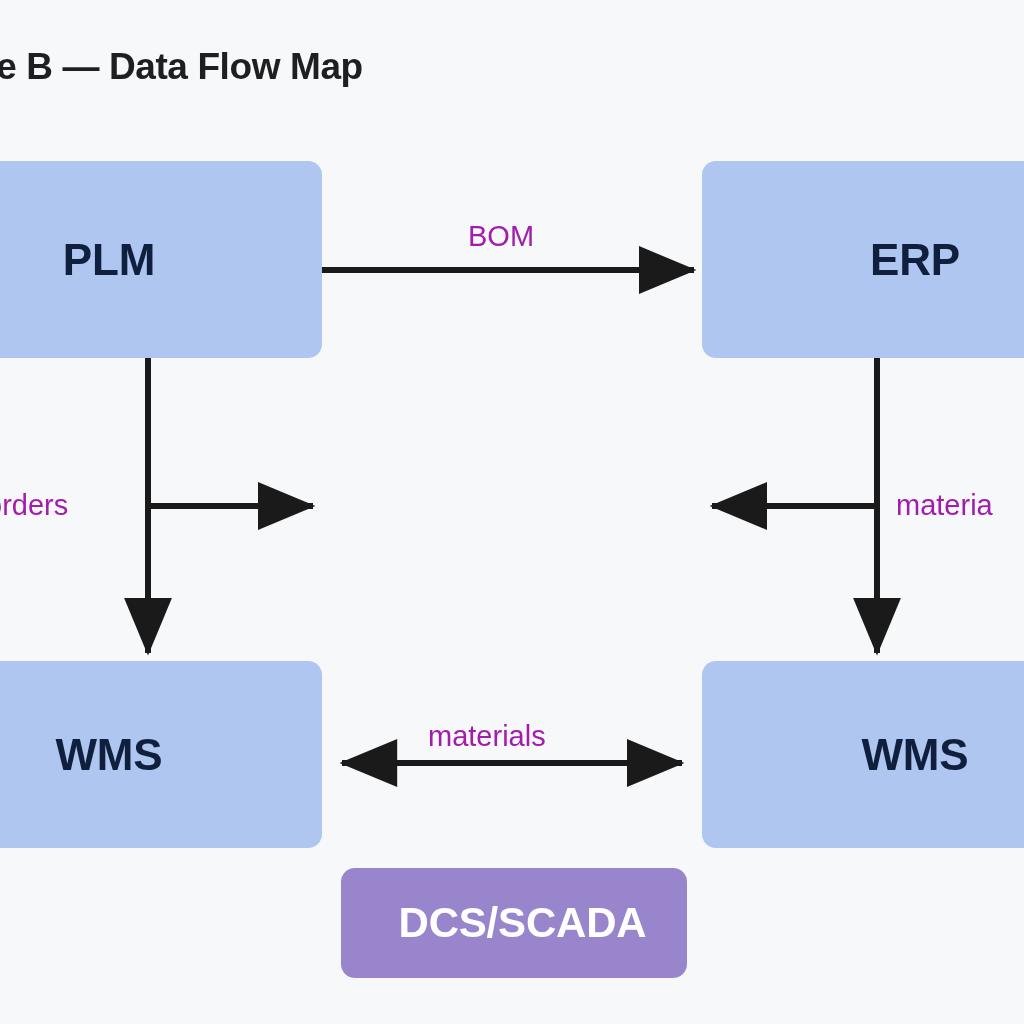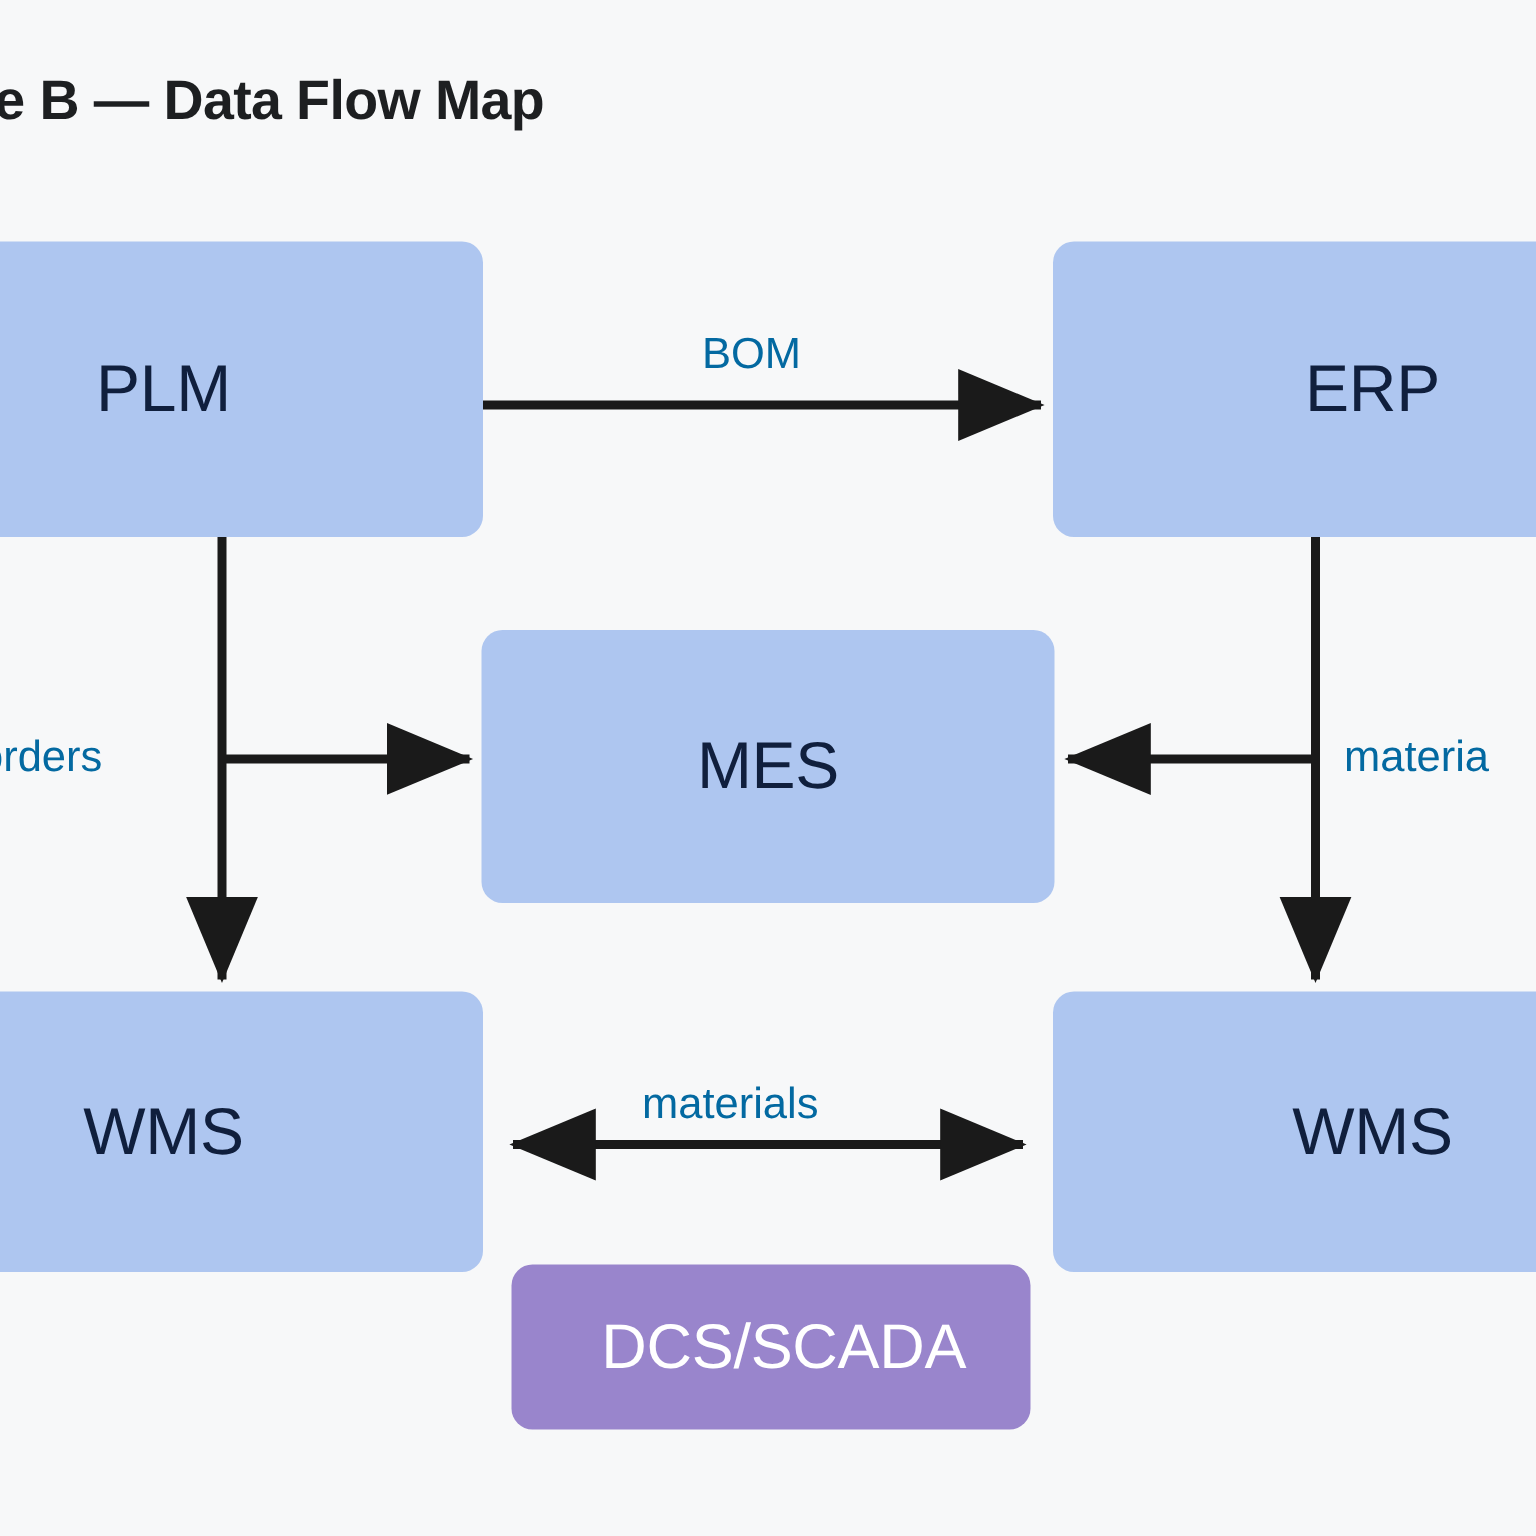--- a/index.html
+++ b/index.html
@@ -46,58 +46,58 @@
   .node.blue {
     background: #aec6f0;
     color: #101f3d;
   }
   .node.purple {
     background: #9985cc;
     color: #ffffff;
   }
   .node .node-title {
     font-size: 44px;
-    font-weight: 400;
+    font-weight: 700;
     letter-spacing: -0.2px;
     text-align: center;
   }
   .node .node-sub {
     font-size: 38px;
     font-weight: 700;
     letter-spacing: -0.2px;
     margin-top: 6px;
   }
   .node.purple .node-title {
     font-size: 42px;
   }
 
   
   #node-plm   { left: -104px; top: 161px; width: 426px; height: 197px; }
   #node-erp   { left: 702px;  top: 161px; width: 426px; height: 197px; }
   #node-mes   { left: 321px;  top: 420px; width: 382px; height: 182px; }
   #node-wms-l { left: -104px; top: 661px; width: 426px; height: 187px; }
   #node-wms-r { left: 702px;  top: 661px; width: 426px; height: 187px; }
-  #node-dcs   { left: 341px;  top: 843px; width: 346px; height: 110px; padding-left: 17px; }
+  #node-dcs   { left: 341px;  top: 868px; width: 346px; height: 110px; padding-left: 17px; }
 
   
   #edges {
     position: absolute;
     left: 0;
     top: 0;
     width: 1024px;
     height: 1024px;
     pointer-events: none;
   }
 
   
   .edge-label {
     position: absolute;
     font-size: 29px;
     font-weight: 400;
-    color: #0369a1;
+    color: #a21caf;
     white-space: nowrap;
   }
   #label-bom       { left: 468px; top: 220px; }
   #label-orders    { left: -14px; top: 489px; }
   #label-materials-right { left: 896px; top: 489px; text-align: right; }
   #label-materials-bottom { left: 428px; top: 720px; text-align: right; }
 </style>
 </head>
 <body>
 
@@ -137,23 +137,20 @@
   <div id="label-materials-bottom" class="edge-label">materials</div>
 
   <div id="node-plm" class="node blue">
     <div class="node-title">PLM</div>
   </div>
 
   <div id="node-erp" class="node blue">
     <div class="node-title">ERP</div>
   </div>
 
-  <div id="node-mes" class="node blue">
-    <div class="node-title">MES</div>
-  </div>
 
   <div id="node-wms-l" class="node blue">
     <div class="node-title">WMS</div>
   </div>
 
   <div id="node-wms-r" class="node blue">
     <div class="node-title">WMS</div>
   </div>
 
   <div id="node-dcs" class="node purple">

